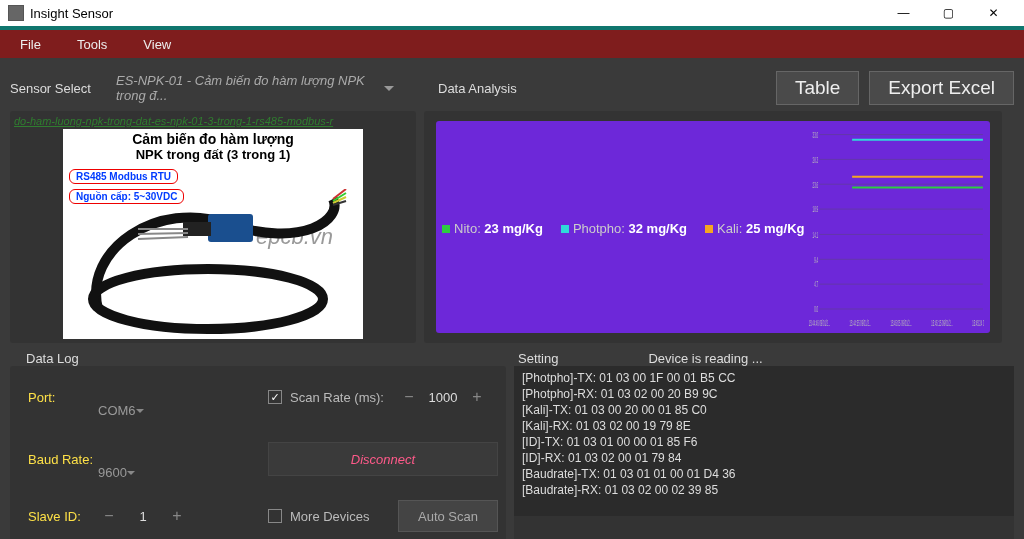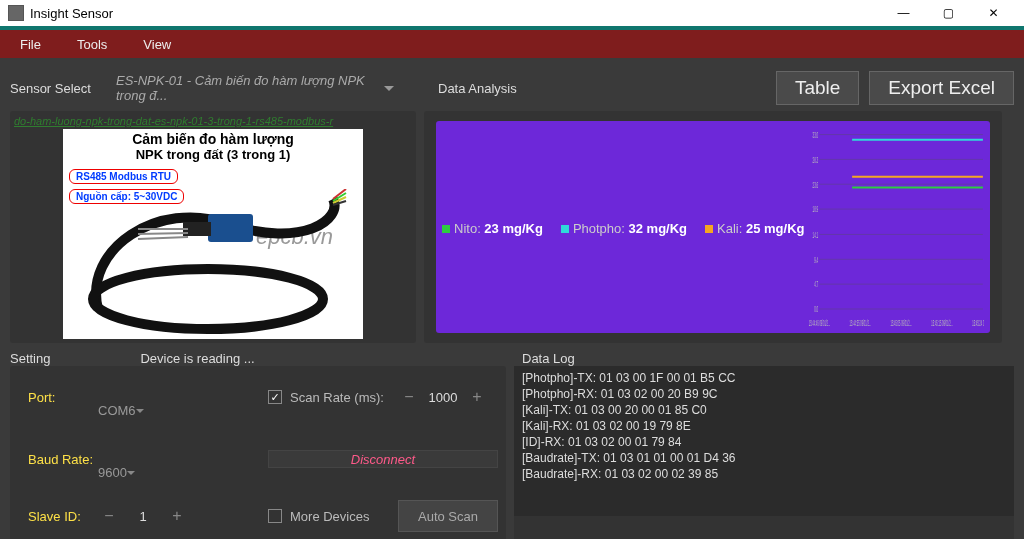--- a/index.html
+++ b/index.html
@@ -178,21 +178,21 @@
     width:0;height:0;border-left:4px solid transparent;border-right:4px solid transparent;border-top:4px solid #888;
   }
   .stepper { display:flex; align-items:center; color:#bbb;}
   .stepper .minus, .stepper .plus { width:22px; text-align:center; color:#888; font-size:16px;}
   .stepper .val { width:46px; text-align:center; color:#ddd;}
   .chk { display:flex; align-items:center; gap:8px; color:#bbb;}
   .chk .box { width:14px; height:14px; border:1px solid #888; display:flex;align-items:center;justify-content:center;}
   .chk .box.checked::after{content:"✓"; color:#fff; font-size:11px;}
   .disconn-btn {
     grid-column: 4 / 6;
-    height: 18px;
+    height: 34px;
     background: #3a3a3a;
     color: #ff5a8a;
     display:flex;align-items:center;justify-content:center;
     font-style: italic;
     border:1px solid #444;
   }
   .autoscan-btn {
     grid-column: 5;
     height: 32px;
     background: #444;
@@ -306,28 +306,28 @@
               <line x1="147" y1="52.575757575757564" x2="555" y2="52.575757575757564" stroke="#2ecc40" stroke-width="1.8"></line>
               <line x1="147" y1="9.75757575757575" x2="555" y2="9.75757575757575" stroke="#2fd9d9" stroke-width="1.8"></line>
               <line x1="147" y1="43.06060606060606" x2="555" y2="43.06060606060606" stroke="#f5a623" stroke-width="1.8"></line>
             </svg>
         </div>
       </div>
     </div>
   </div>
 
   <div class="split-header" style="padding:0 10px;">
+    <div style="flex:1; padding-left:16px;">
+      <span>Data Log</span>
+    </div>
     <div style="width:496px; display:flex; align-items:center; gap:10px;">
       <span>Setting</span>
       <span style="flex:0 0 60px"></span>
       <span class="dot"></span>
       <span class="reading">Device is reading ...</span>
-    </div>
-    <div style="flex:1; padding-left:16px;">
-      <span>Data Log</span>
     </div>
   </div>
 
   <div class="bottom-row">
     <div class="panel setting-panel">
       <div class="setting-grid">
         <div class="lab">Port:</div>
         <div class="combo">
           <span>COM6</span>
             <span class="arrow"></span>
@@ -365,20 +365,21 @@
         <div class="autoscan-btn">Auto Scan</div>
       </div>
     </div>
 
     <div class="panel datalog-panel">
       <div class="datalog-body" id="datalog-body">
           <div>[Photpho]-TX: 01 03 00 1F 00 01 B5 CC</div>
           <div>[Photpho]-RX: 01 03 02 00 20 B9 9C</div>
           <div>[Kali]-TX: 01 03 00 20 00 01 85 C0</div>
           <div>[Kali]-RX: 01 03 02 00 19 79 8E</div>
+          <div>[ID]-TX: 01 03 01 00 00 01 85 F6</div>
           <div>[ID]-RX: 01 03 02 00 01 79 84</div>
           <div>[Baudrate]-TX: 01 03 01 01 00 01 D4 36</div>
           <div>[Baudrate]-RX: 01 03 02 00 02 39 85</div>
         </div>
     </div>
   </div>
 
 </div>
 
 </body></html>

